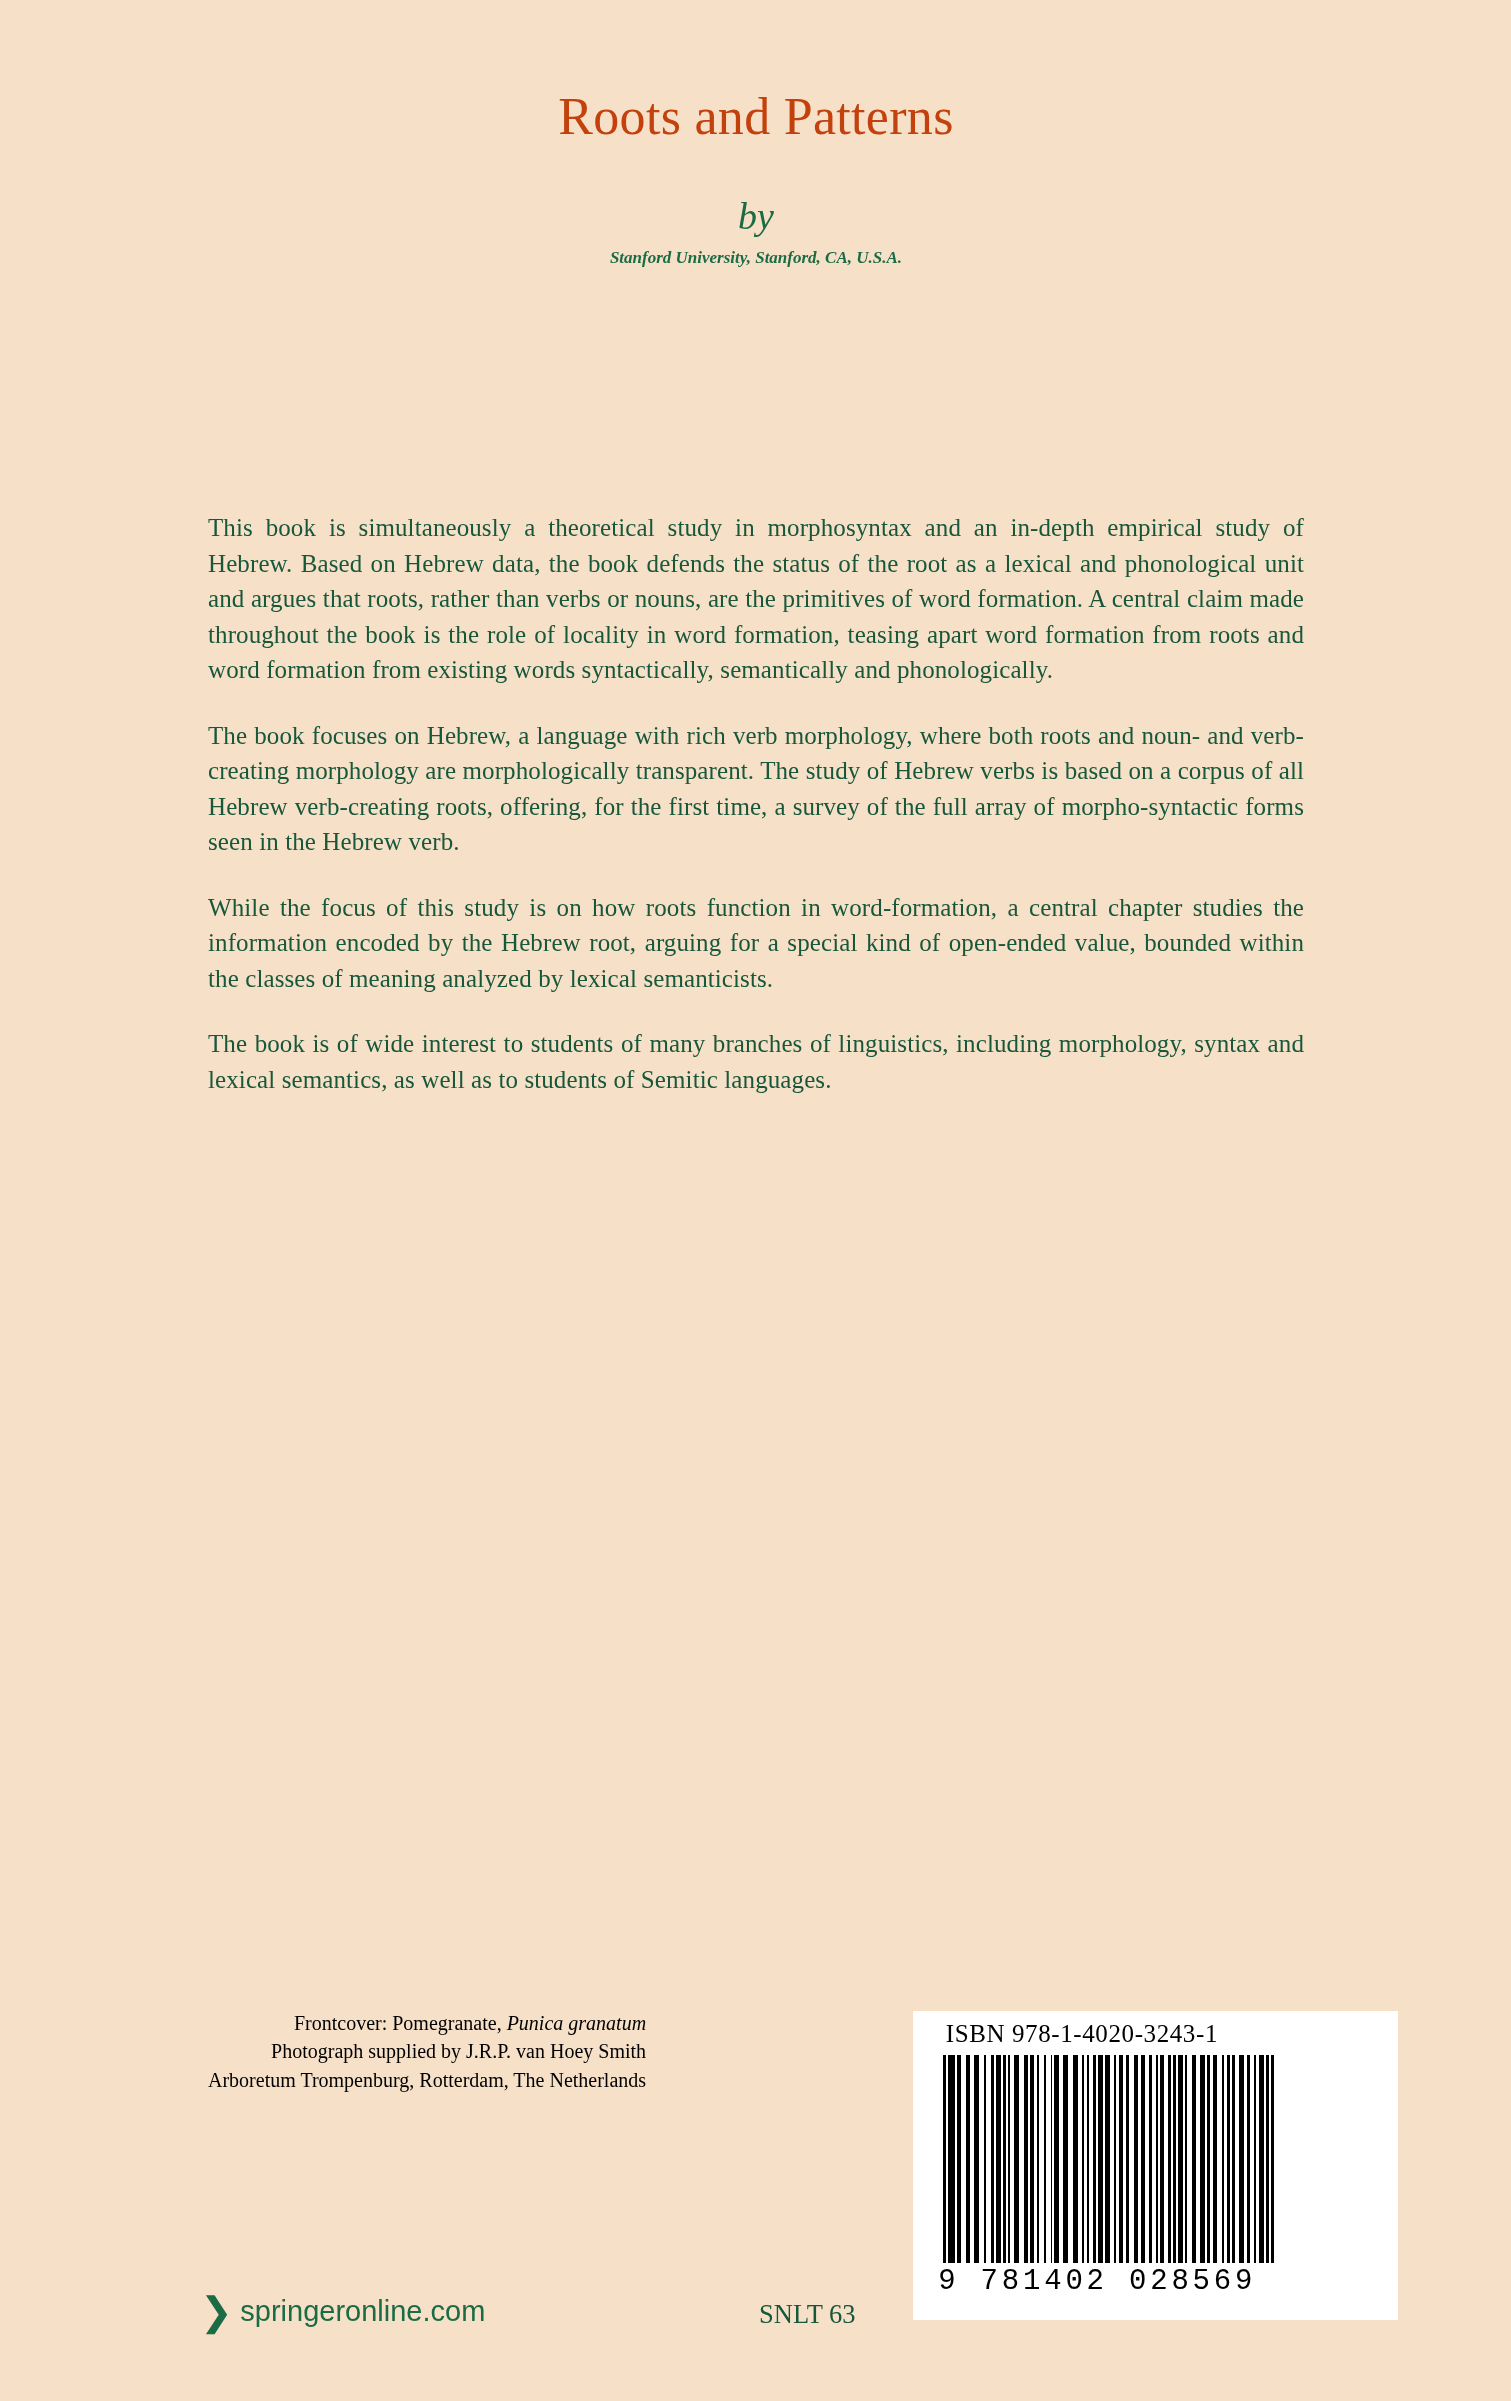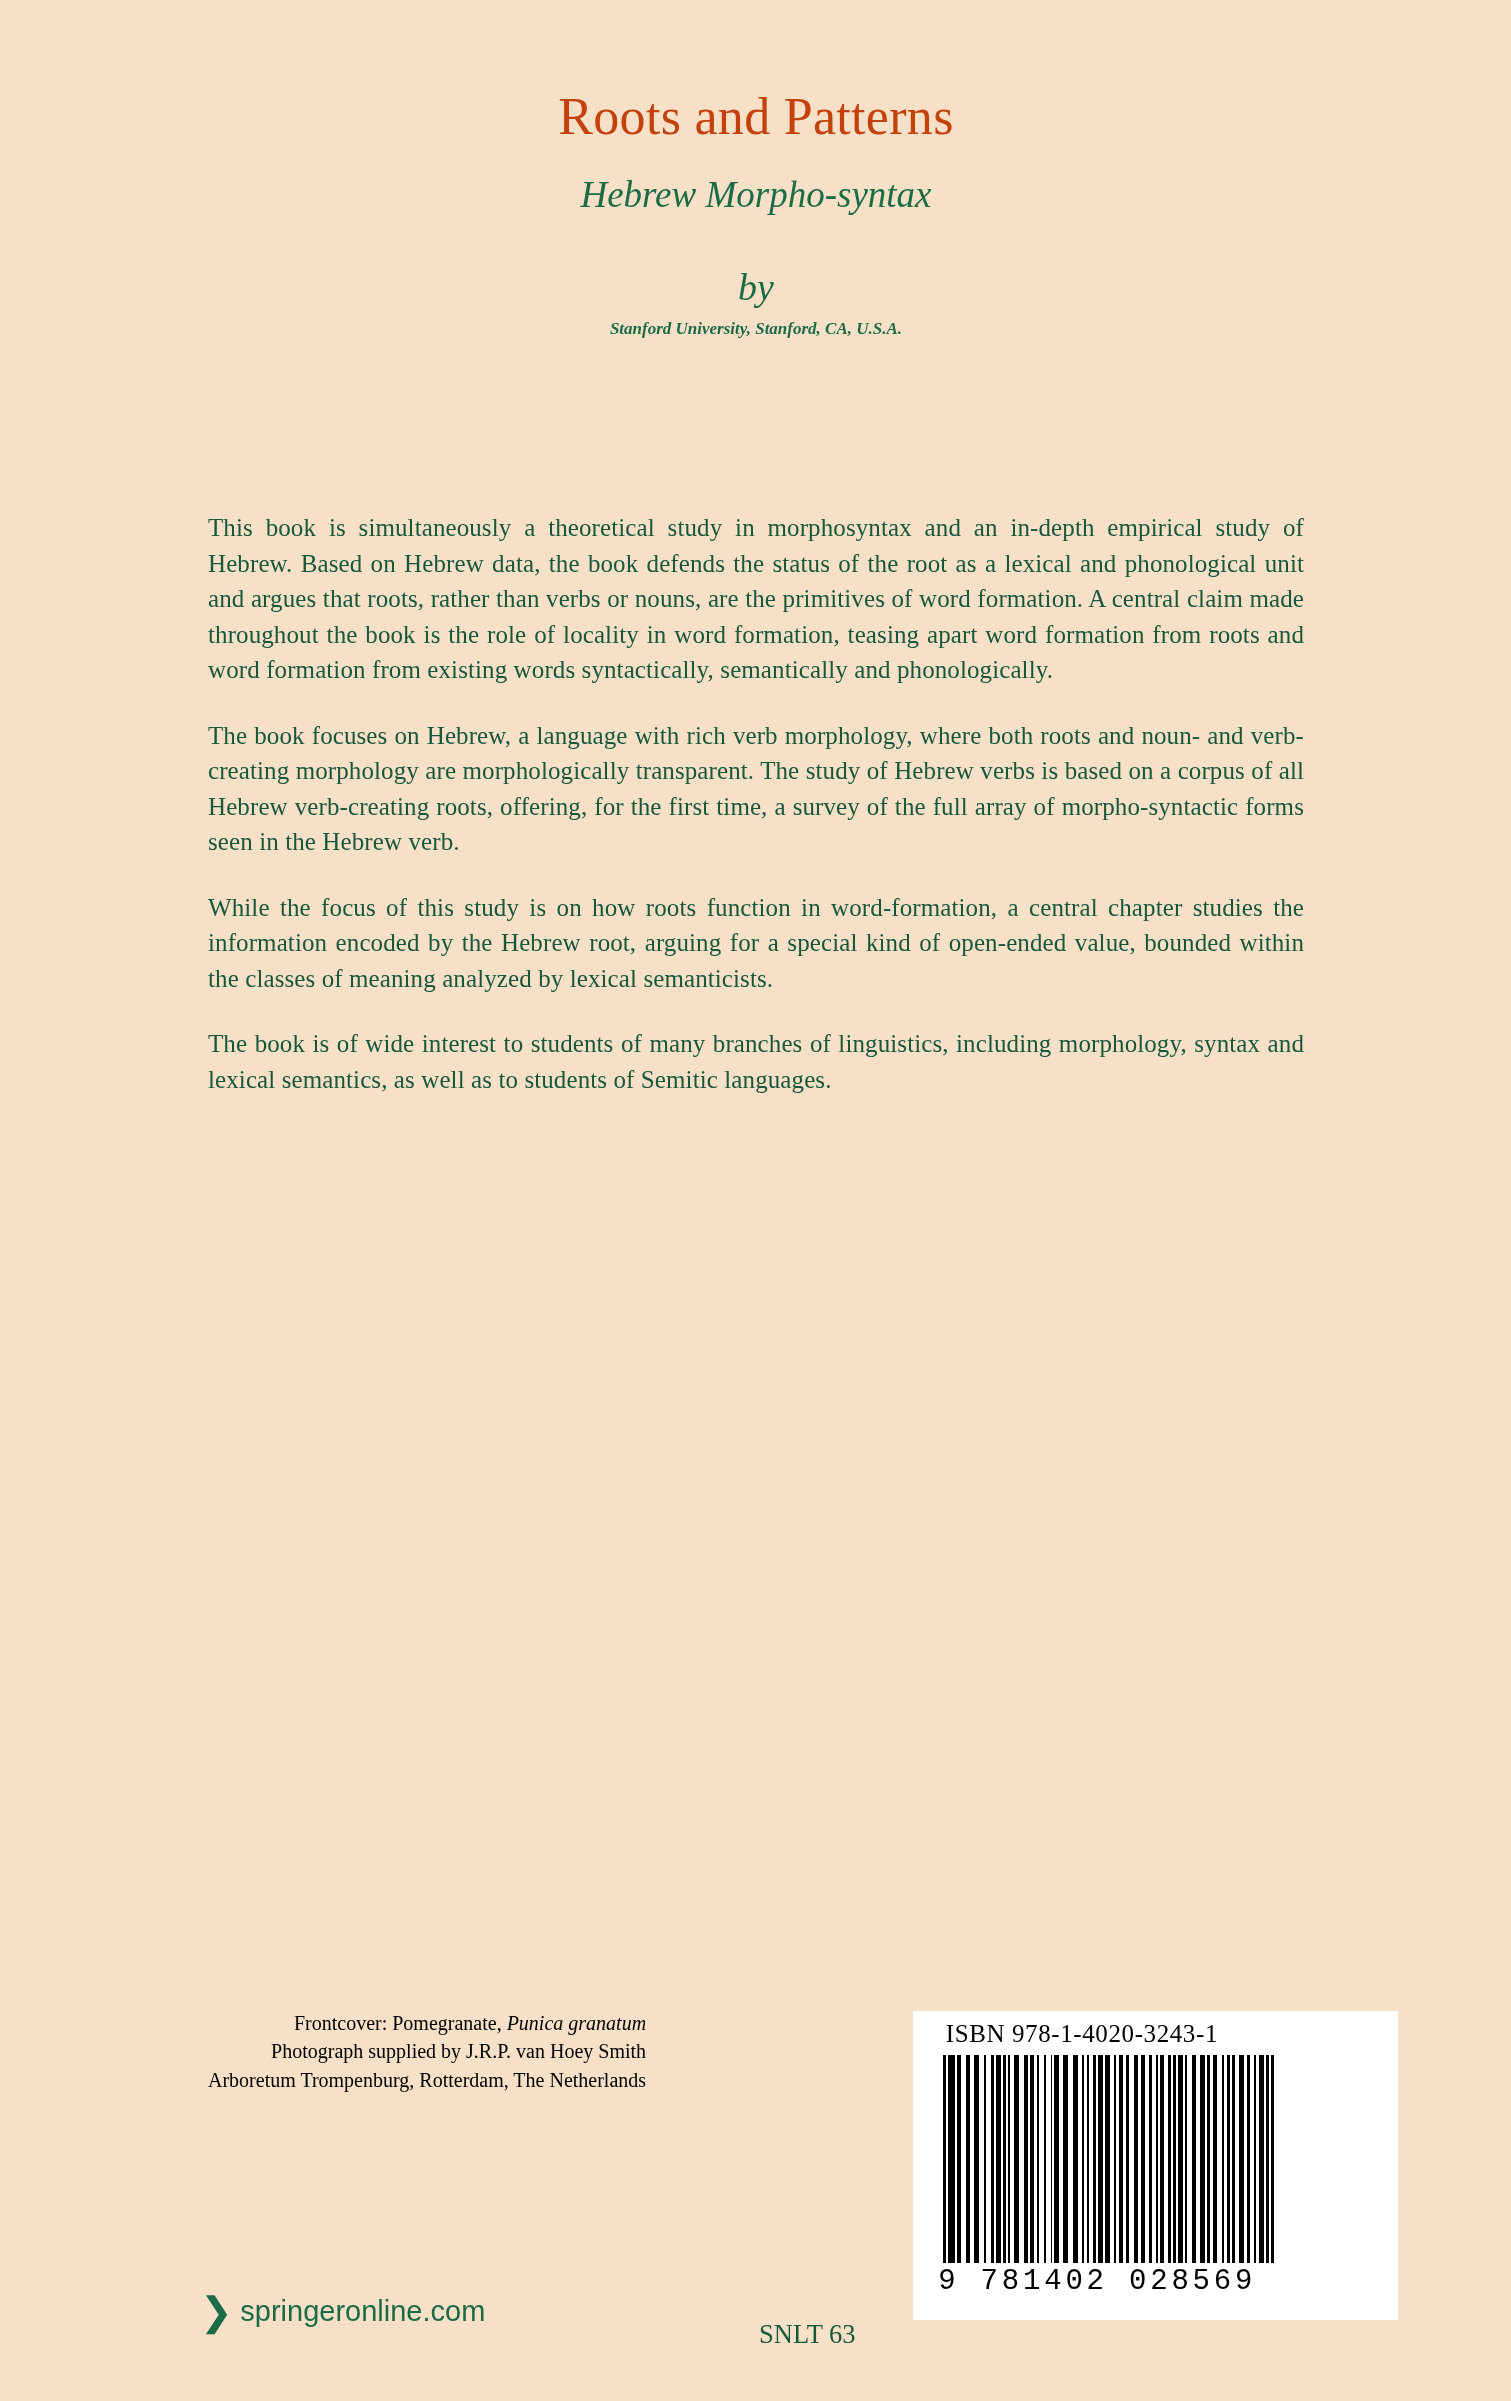--- a/index.html
+++ b/index.html
@@ -152,31 +152,29 @@
     font-size: 29px;
     color: #1b6b45;
   }
   .series-code {
     position: absolute;
     left: 759px;
     top: 2299px;
     font-size: 26.5px;
     color: #17573a;
     font-family: "Liberation Serif", serif;
-    margin-top: 20px;
   }
 </style>
 </head>
 <body>
 
 <div class="page">
 
   <div class="title-block">
     <div class="book-title">Roots and Patterns</div>
-    <div class="book-subtitle">Hebrew Morpho-syntax</div>
     <div class="by-line">by</div>
     <div class="author-affil">Stanford University, Stanford, CA, U.S.A.</div>
   </div>
 
   <div class="blurb">
     <p>This book is simultaneously a theoretical study in morphosyntax and an in-depth empirical study of Hebrew. Based on Hebrew data, the book defends the status of the root as a lexical and phonological unit and argues that roots, rather than verbs or nouns, are the primitives of word formation. A central claim made throughout the book is the role of locality in word formation, teasing apart word formation from roots and word formation from existing words syntactically, semantically and phonologically.</p>
     <p>The book focuses on Hebrew, a language with rich verb morphology, where both roots and noun- and verb-creating morphology are morphologically transparent. The study of Hebrew verbs is based on a corpus of all Hebrew verb-creating roots, offering, for the first time, a survey of the full array of morpho-syntactic forms seen in the Hebrew verb.</p>
     <p>While the focus of this study is on how roots function in word-formation, a central chapter studies the information encoded by the Hebrew root, arguing for a special kind of open-ended value, bounded within the classes of meaning analyzed by lexical semanticists.</p>
     <p>The book is of wide interest to students of many branches of linguistics, including morphology, syntax and lexical semantics, as well as to students of Semitic languages.</p>
   </div>

